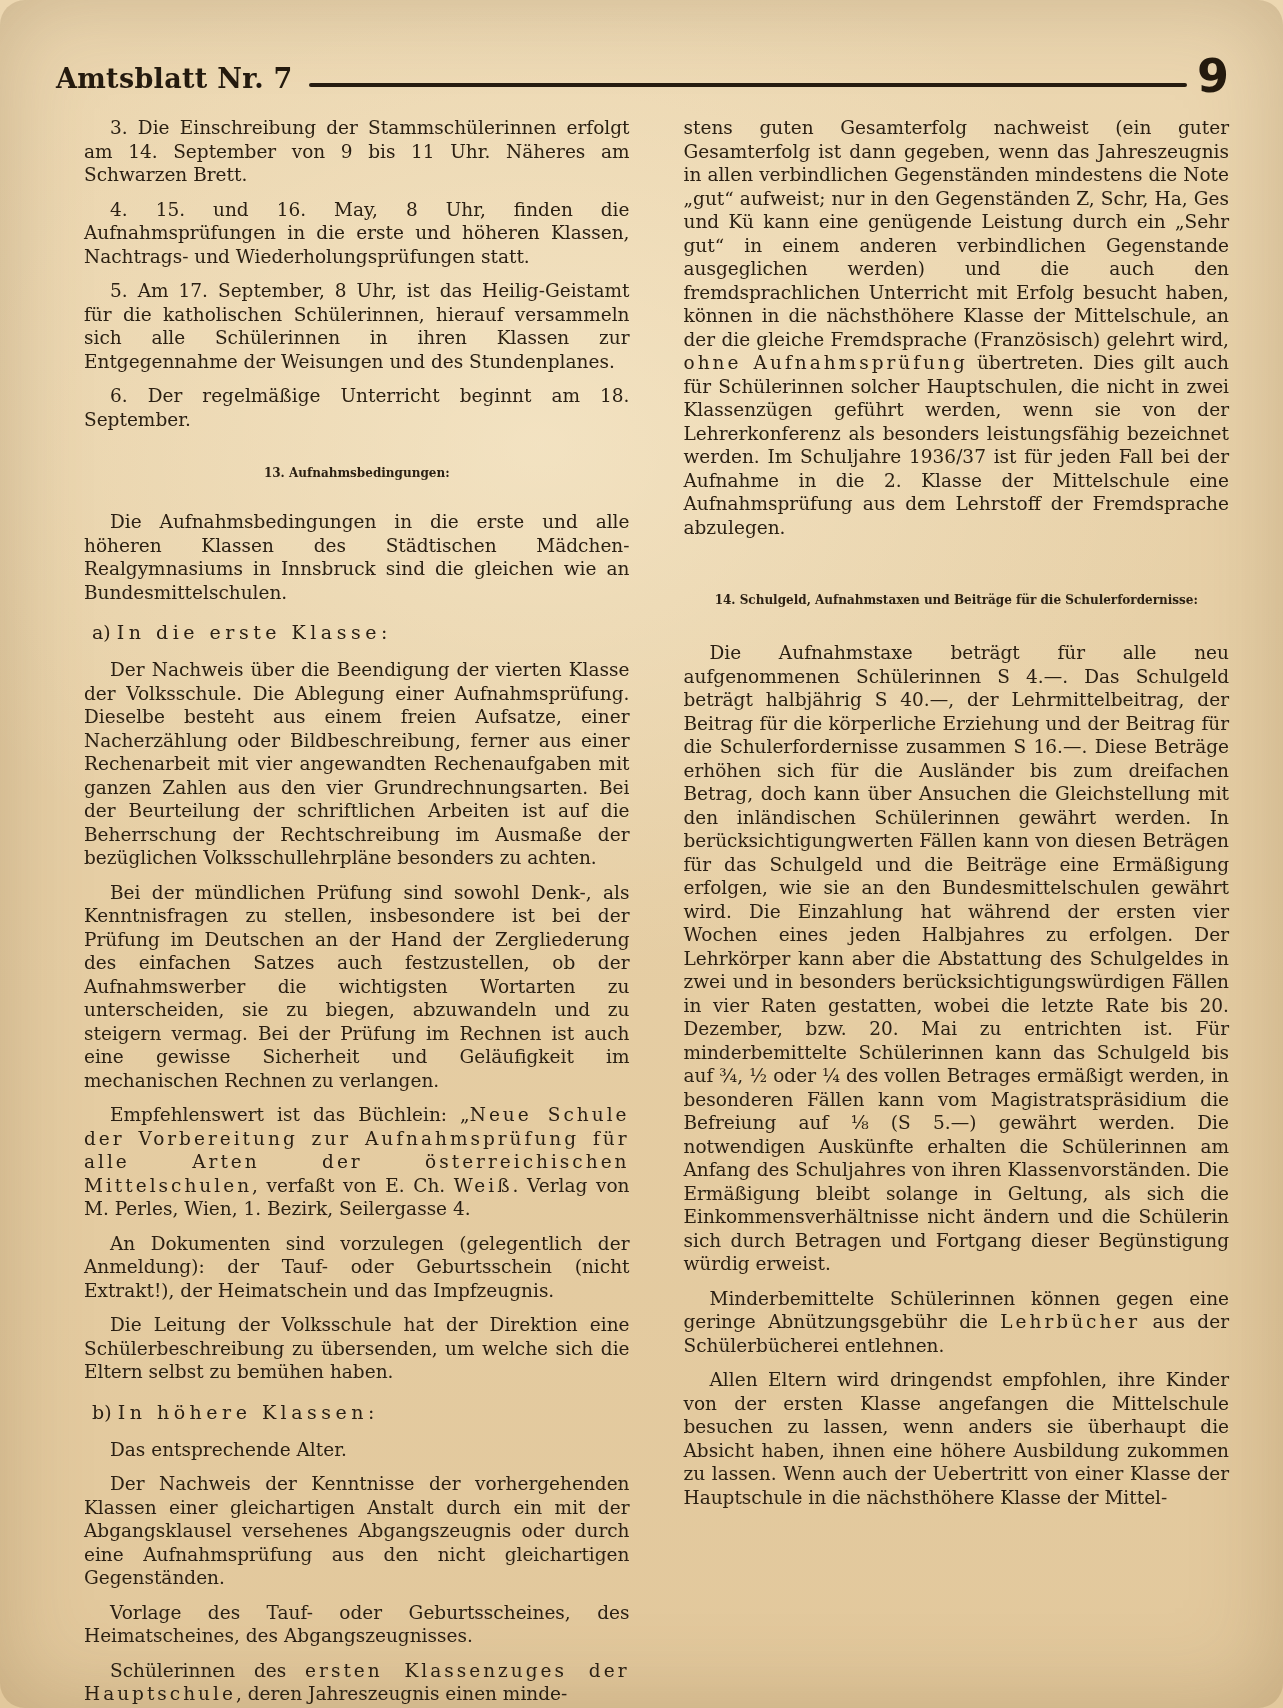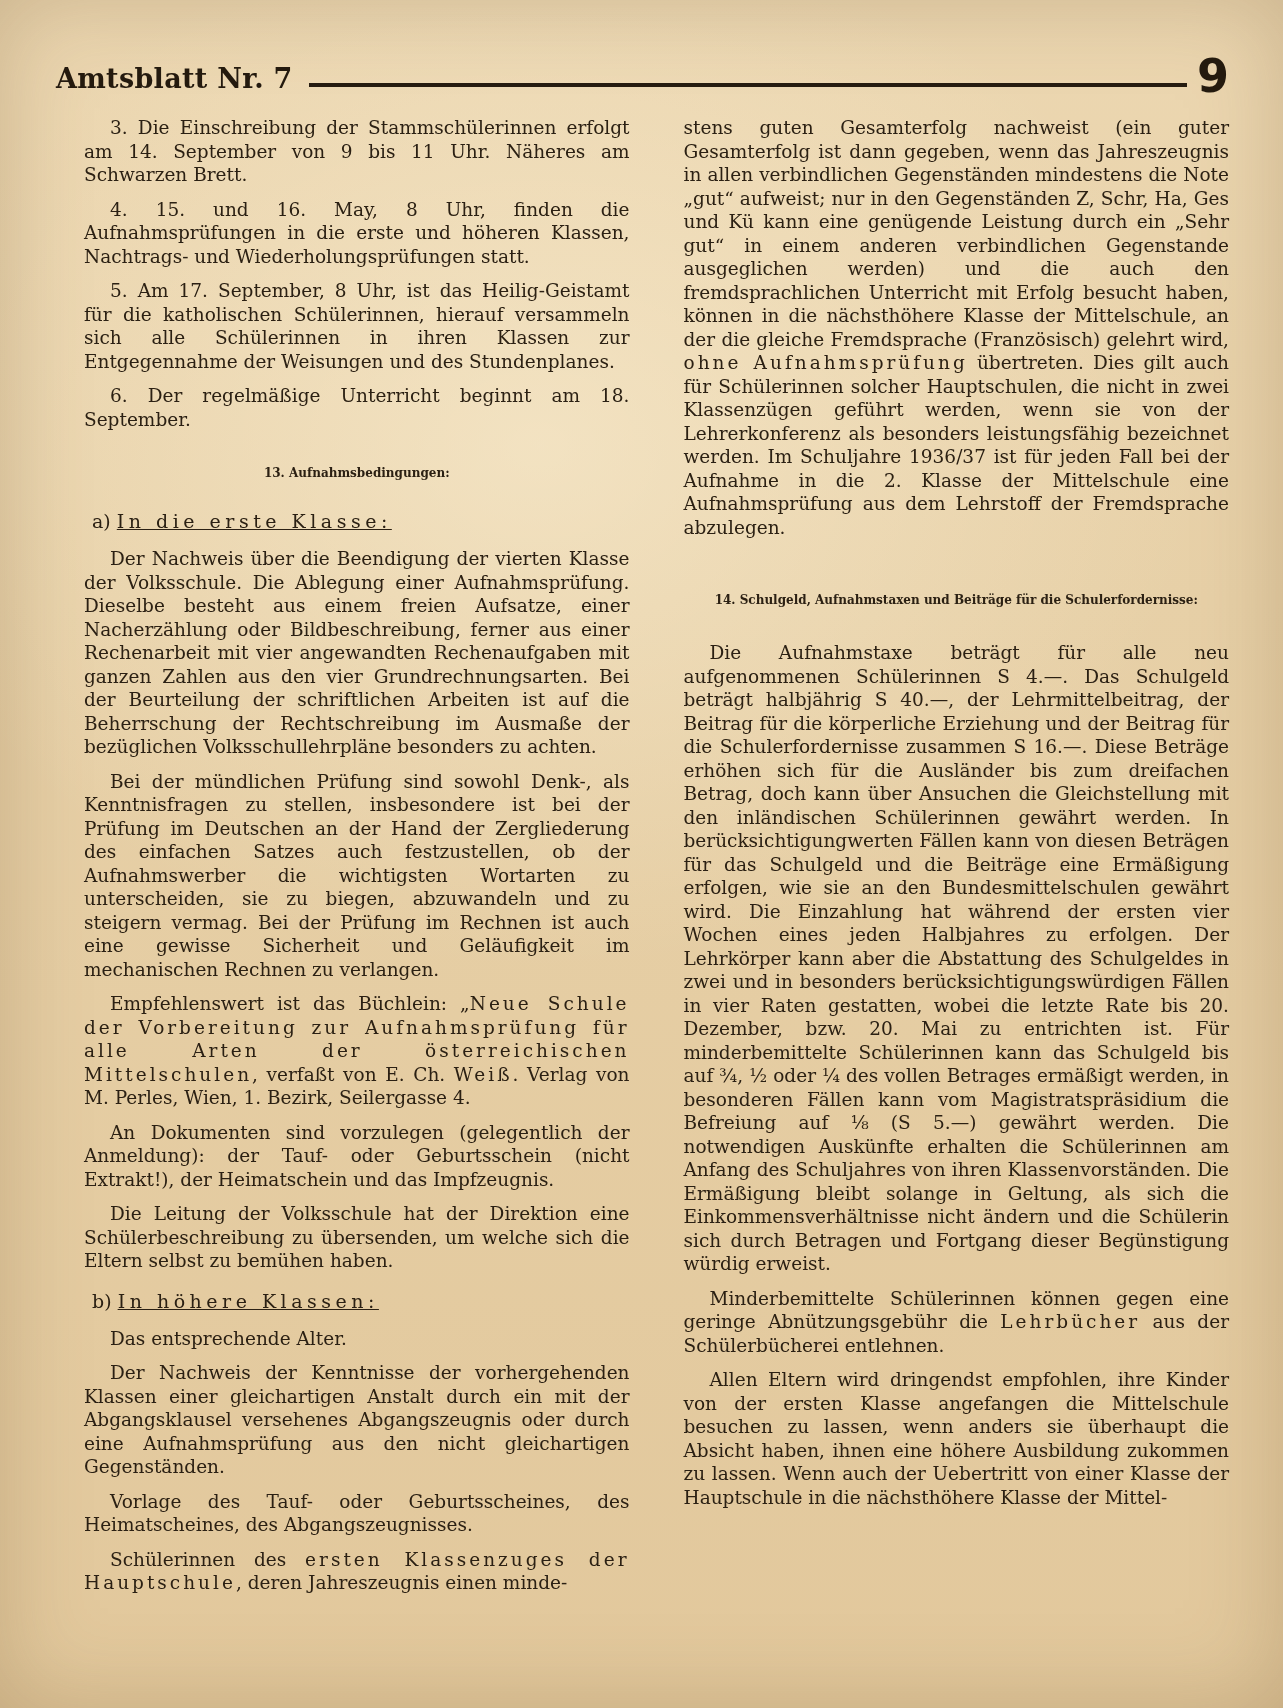--- a/index.html
+++ b/index.html
@@ -8,21 +8,21 @@
     height: 1708px;
     background-color: #e7cfa6;
     background-image:
       radial-gradient(ellipse 950px 750px at 42% 26%, rgba(255,246,222,0.45), rgba(255,246,222,0) 70%),
       linear-gradient(180deg, #ecd7b1 0%, #e7d0a7 35%, #e2c89c 100%);
     box-shadow: inset 0 0 90px rgba(115,85,45,0.28);
     font-family: "DejaVu Serif", serif;
     color: #2b2013;
     overflow: hidden;
   }
-  * { box-sizing: border-box; }
+  * { box-sizing: border-box; border-radius: 25px; }
   .page { padding: 58px 54px 0 56px; height: 100%; }
 
   .masthead-row { display: flex; align-items: flex-end; }
   .masthead {
     font-size: 27px; font-weight: bold; white-space: nowrap;
     letter-spacing: 0.3px; color: #241a0e;
   }
   .rule { flex: 1; border-bottom: 4px solid #261c10; margin: 0 10px 7px 16px; }
   .pagenum {
     font-family: "DejaVu Sans", sans-serif;
@@ -40,21 +40,21 @@
   p.noindent { text-indent: 0; }
 
   .heading {
     font-size: 12px; font-weight: bold; text-align: center;
     line-height: 31px; margin: 27px 10px 21px;
   }
   .heading-14 { margin-top: 46px; margin-bottom: 25px; }
 
   .subheading { font-size: 19px; margin: 17px 0 15px; text-indent: 8px; }
   .sp { letter-spacing: 3px; }
-  .subheading .sp { letter-spacing: 4.5px; text-decoration: underline; }
+  .subheading .sp { letter-spacing: 4.5px; }
 
   .office {
     font-weight: bold; line-height: 40px;
     margin-top: 52px; margin-bottom: 20px;
   }
   .mt { margin-top: 24px; }
 </style>
 </head>
 <body>
 
@@ -69,20 +69,21 @@
   <main class="columns">
 
     <section class="col">
       <p class="body">3. Die Einschreibung der Stammschülerinnen erfolgt am 14. September von 9 bis 11 Uhr. Näheres am Schwarzen Brett.</p>
       <p class="body">4. 15. und 16. May, 8 Uhr, finden die Aufnahmsprüfungen in die erste und höheren Klassen, Nachtrags- und Wiederholungsprüfungen statt.</p>
       <p class="body">5. Am 17. September, 8 Uhr, ist das Heilig-Geistamt für die katholischen Schülerinnen, hierauf versammeln sich alle Schülerinnen in ihren Klassen zur Entgegennahme der Weisungen und des Stundenplanes.</p>
       <p class="body">6. Der regelmäßige Unterricht beginnt am 18. September.</p>
 
       <h2 class="heading">13. Aufnahmsbedingungen:</h2>
 
+      <p class="body">Die Aufnahmsbedingungen in die erste und alle höheren Klassen des Städtischen Mädchen-Realgymnasiums in Innsbruck sind die gleichen wie an Bundesmittelschulen.</p>
 
       <p class="subheading"><span>a) </span><span class="sp">In die erste Klasse:</span></p>
 
       <p class="body">Der Nachweis über die Beendigung der vierten Klasse der Volksschule. Die Ablegung einer Aufnahmsprüfung. Dieselbe besteht aus einem freien Aufsatze, einer Nacherzählung oder Bildbeschreibung, ferner aus einer Rechenarbeit mit vier angewandten Rechenaufgaben mit ganzen Zahlen aus den vier Grundrechnungsarten. Bei der Beurteilung der schriftlichen Arbeiten ist auf die Beherrschung der Rechtschreibung im Ausmaße der bezüglichen Volksschullehrpläne besonders zu achten.</p>
       <p class="body">Bei der mündlichen Prüfung sind sowohl Denk-, als Kenntnisfragen zu stellen, insbesondere ist bei der Prüfung im Deutschen an der Hand der Zergliederung des einfachen Satzes auch festzustellen, ob der Aufnahmswerber die wichtigsten Wortarten zu unterscheiden, sie zu biegen, abzuwandeln und zu steigern vermag. Bei der Prüfung im Rechnen ist auch eine gewisse Sicherheit und Geläufigkeit im mechanischen Rechnen zu verlangen.</p>
 
       <p class="body"><span>Empfehlenswert ist das Büchlein: „</span><span class="sp">Neue Schule der Vorbereitung zur Aufnahmsprüfung für alle Arten der österreichischen Mittelschulen</span><span>, verfaßt von E. Ch. </span><span class="sp">Weiß</span><span>. Verlag von M. Perles, Wien, 1. Bezirk, Seilergasse 4.</span></p>
 
       <p class="body">An Dokumenten sind vorzulegen (gelegentlich der Anmeldung): der Tauf- oder Geburtsschein (nicht Extrakt!), der Heimatschein und das Impfzeugnis.</p>
       <p class="body">Die Leitung der Volksschule hat der Direktion eine Schülerbeschreibung zu übersenden, um welche sich die Eltern selbst zu bemühen haben.</p>

